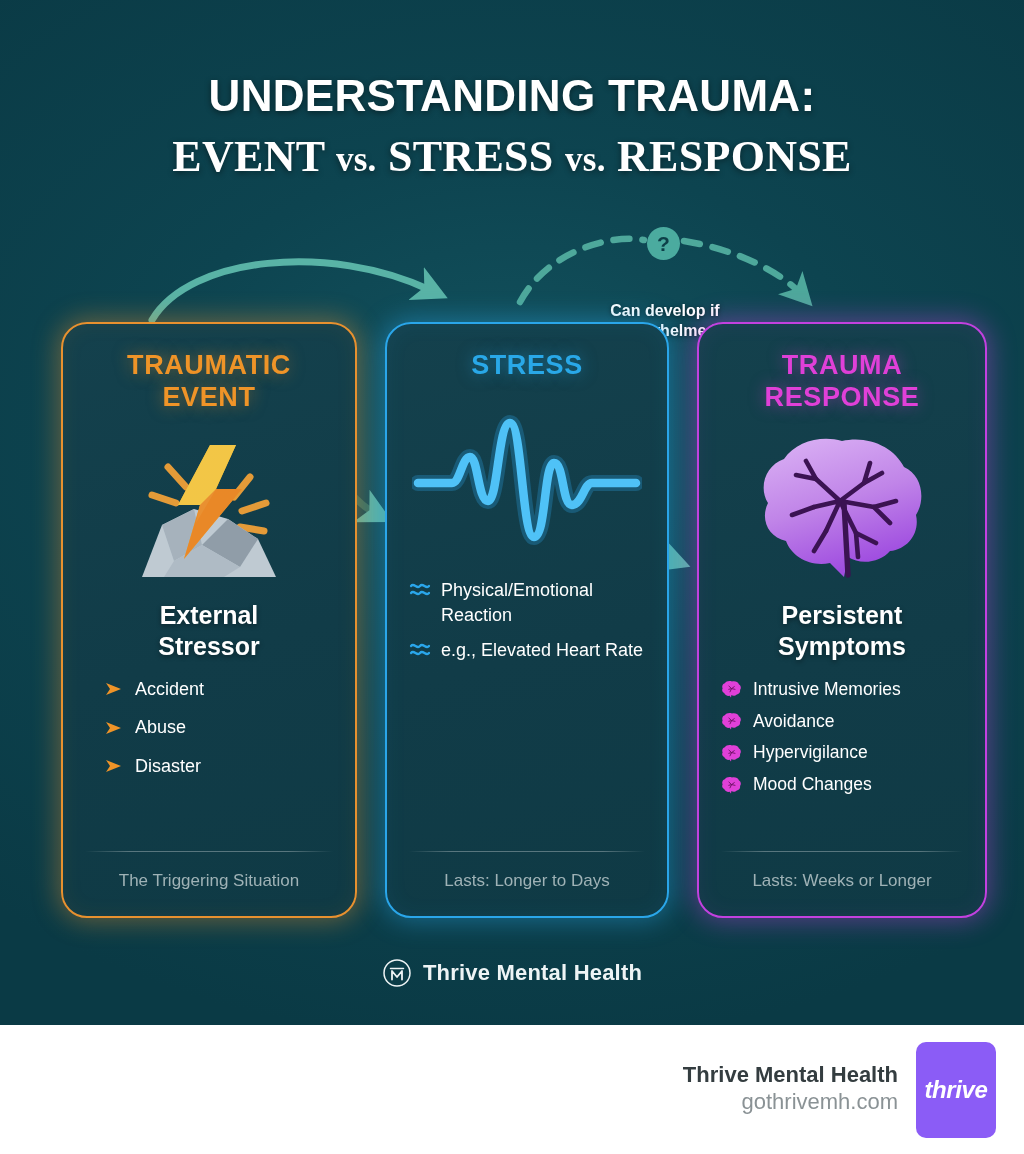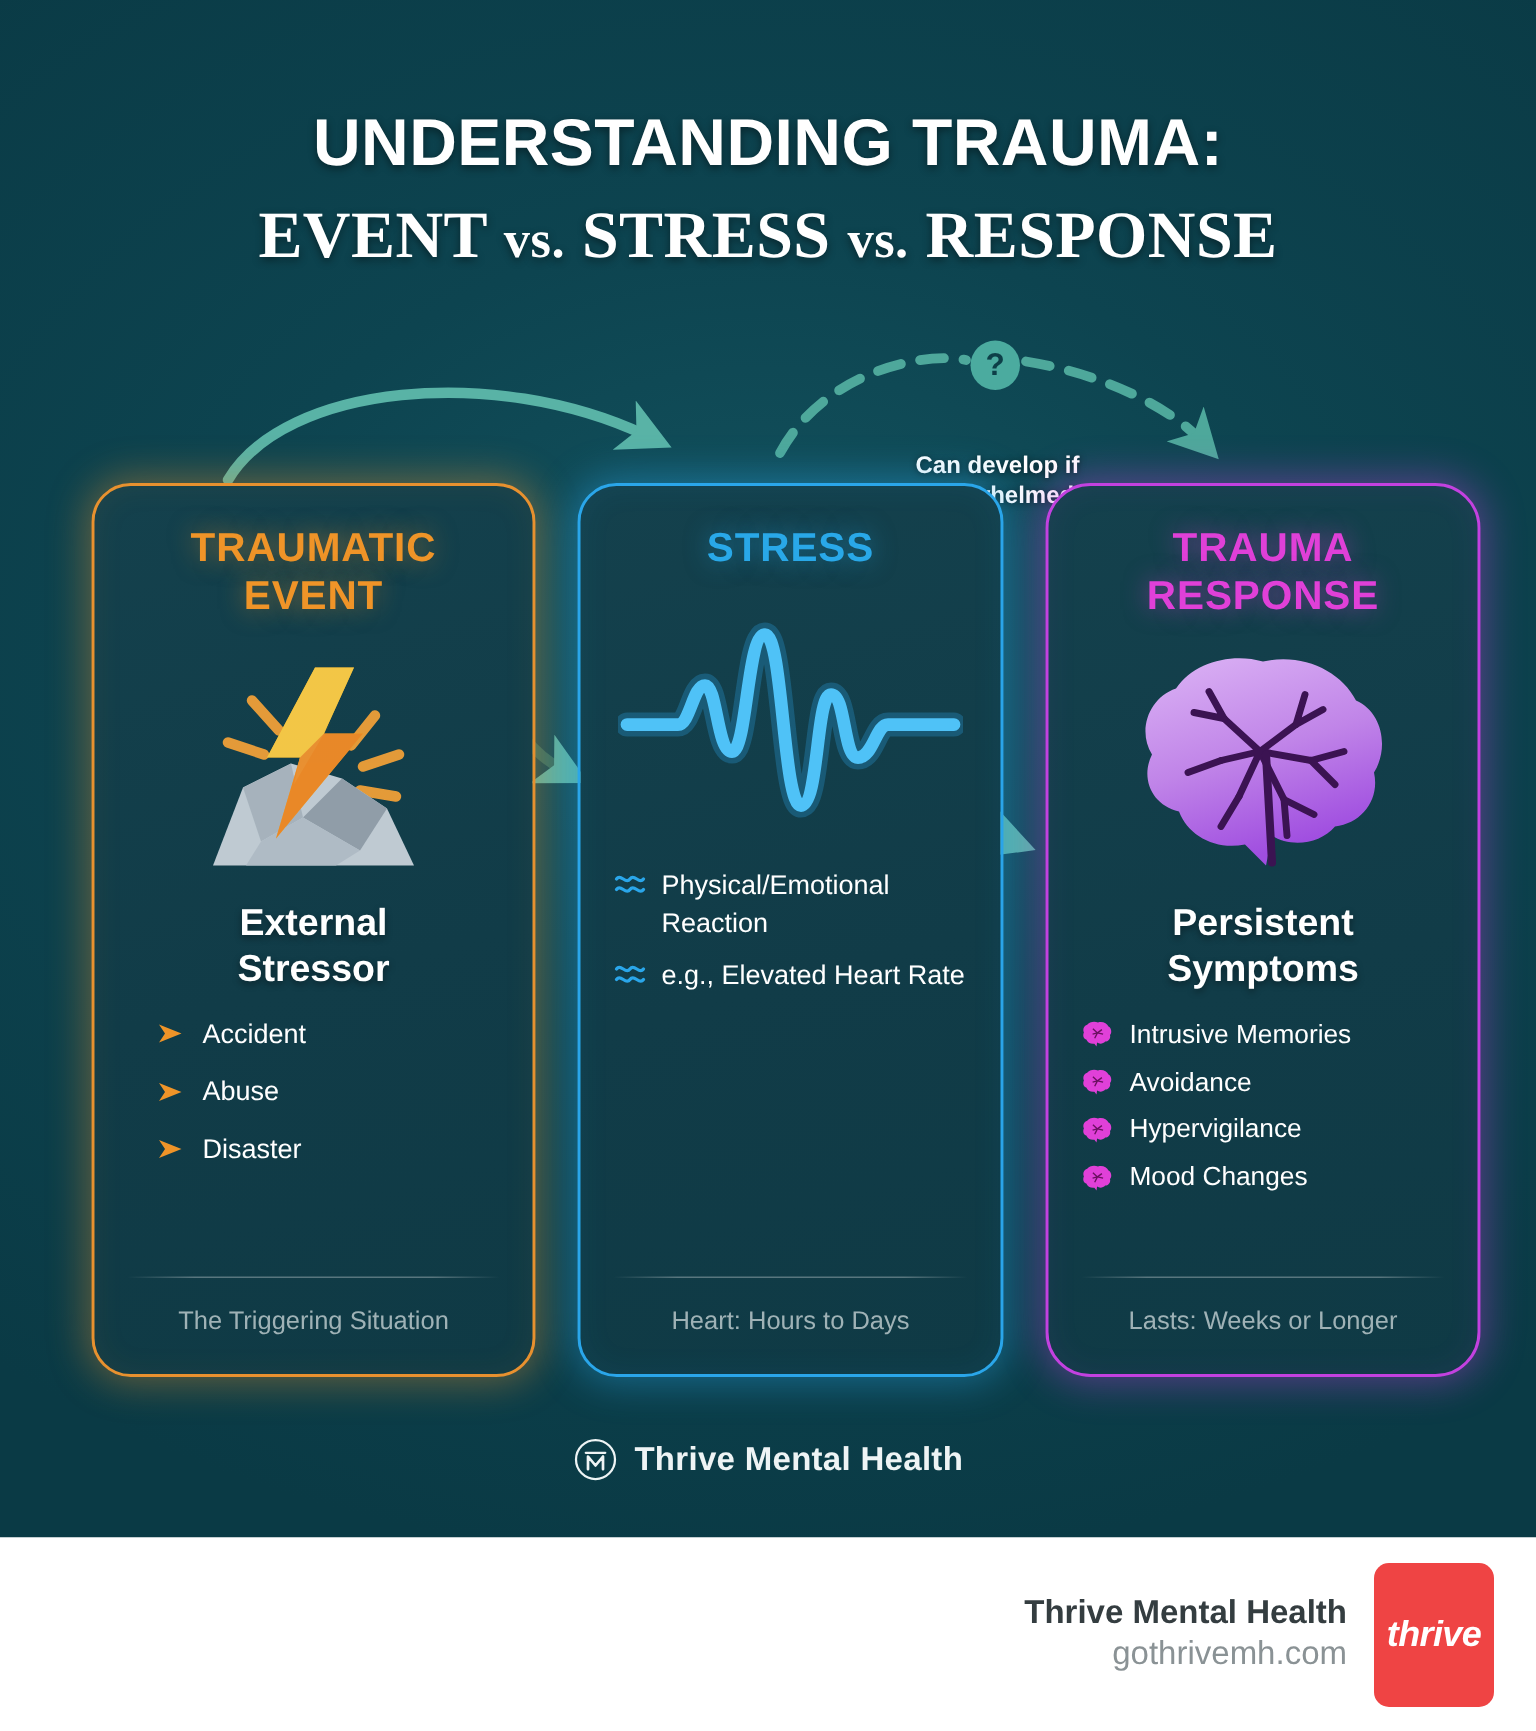--- a/index.html
+++ b/index.html
@@ -95,21 +95,21 @@
     height: 596px;
     border-radius: 26px;
     border: 2.5px solid;
     background: linear-gradient(165deg, #14414d 0%, #113c48 55%, #0f3a45 100%);
     padding: 26px 18px 0 18px;
     display: flex;
     flex-direction: column;
   }
   .card-1 { left: 48px;  width: 296px; border-color: #e8912f; box-shadow: 0 0 26px 3px rgba(232,145,47,.42), inset 0 0 22px rgba(232,145,47,.07); }
   .card-2 { left: 372px; width: 284px; border-color: #2aa6ea; box-shadow: 0 0 26px 3px rgba(42,166,234,.42), inset 0 0 22px rgba(42,166,234,.07); }
-  .card-3 { left: 684px; width: 290px; border-color: #c341e0; box-shadow: 0 0 26px 3px rgba(195,65,224,.42), inset 0 0 22px rgba(195,65,224,.07); border-radius: 30px; }
+  .card-3 { left: 684px; width: 290px; border-color: #c341e0; box-shadow: 0 0 26px 3px rgba(195,65,224,.42), inset 0 0 22px rgba(195,65,224,.07); }
 
   .card-title {
     text-align: center;
     font-size: 27px;
     font-weight: bold;
     line-height: 1.18;
     letter-spacing: 0.6px;
   }
   .card-1 .card-title { color: #ef9428; text-shadow: 0 0 16px rgba(239,148,40,.5); }
   .card-2 .card-title { color: #29a8e8; text-shadow: 0 0 16px rgba(41,168,232,.5); }
@@ -210,21 +210,21 @@
     line-height: 1.18;
   }
   .footer-url {
     color: #8a9295;
     font-size: 22px;
     line-height: 1.3;
   }
   .footer-logo {
     width: 80px; height: 96px;
     border-radius: 10px;
-    background: #ef4444;
+    background: #8b5cf6;
     display: flex;
     align-items: center;
     justify-content: center;
   }
   .footer-logo span {
     color: #ffffff;
     font-size: 24px;
     font-weight: bold;
     font-style: italic;
     letter-spacing: -.4px;
@@ -365,21 +365,21 @@
               <svg width="22" height="20" viewBox="0 0 22 20" fill="none" stroke="#2aa6ea" stroke-width="2.2" stroke-linecap="round">
                 <path d="M2,6 C5,2 8,10 11,6 C14,2 17,10 20,6"></path>
                 <path d="M2,13 C5,9 8,17 11,13 C14,9 17,17 20,13"></path>
               </svg>
             </span>
             <span class="bullet-text">e.g., Elevated Heart Rate</span>
           </div>
         </div>
 
         <div class="card-divider"></div>
-        <div class="card-footnote">Heart: Hours to Days</div>
+        <div class="card-footnote">Lasts: Longer to Days</div>
       </div>
 
       <div class="card card-3">
         <div class="card-title">
           <span>TRAUMA</span><br>
           <span>RESPONSE</span>
         </div>
 
         <div class="icon-zone">
           <svg width="180" height="160" viewBox="0 0 180 160">

